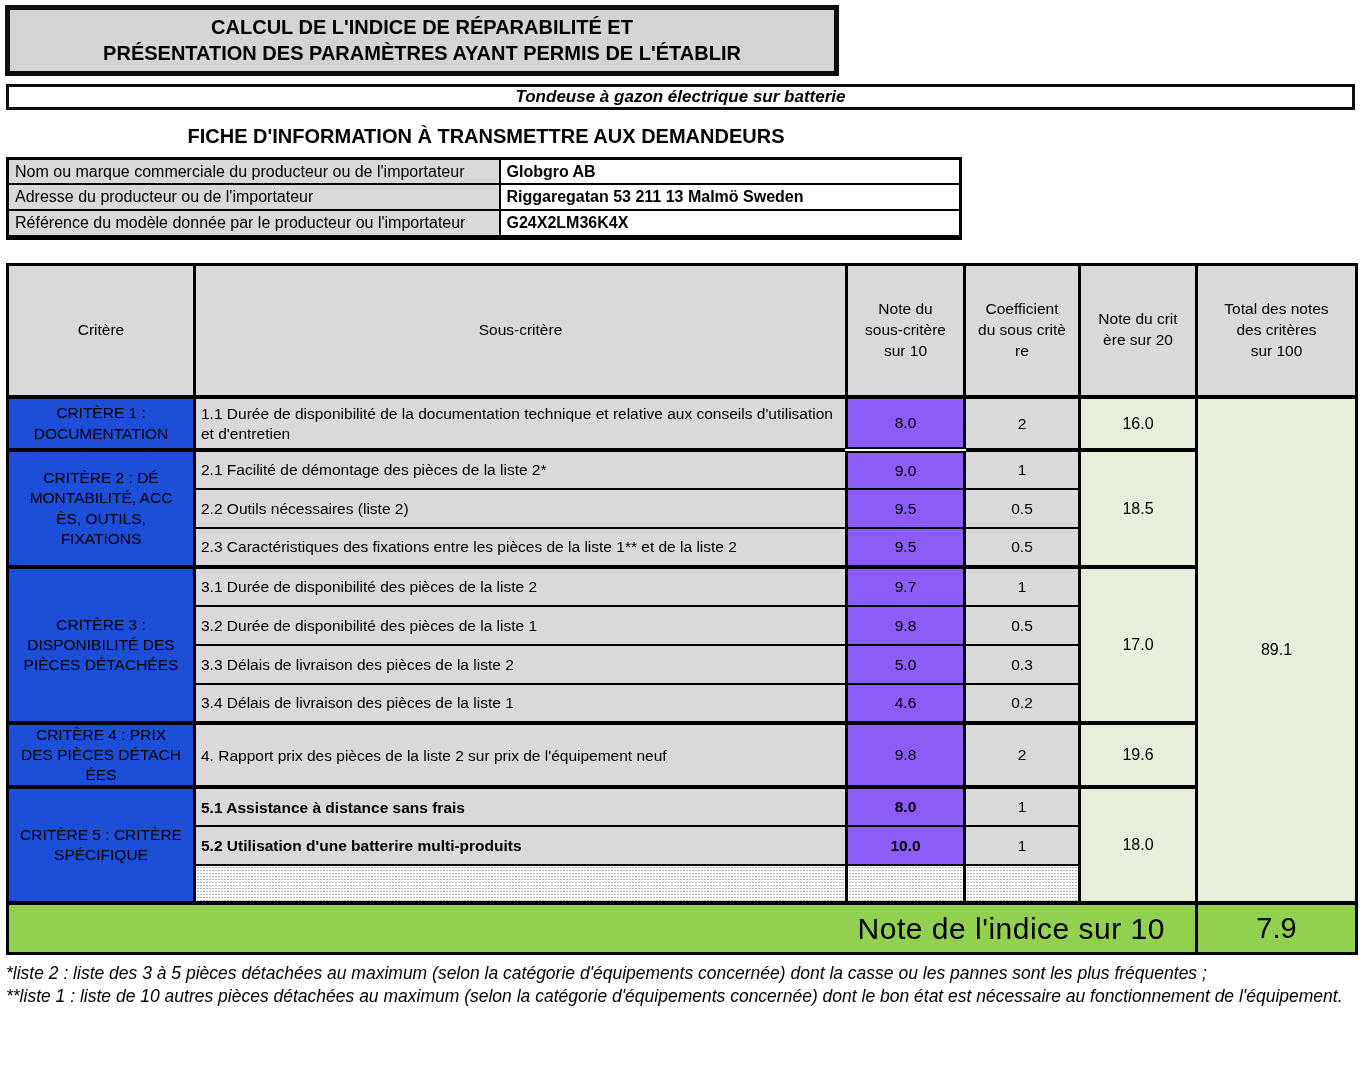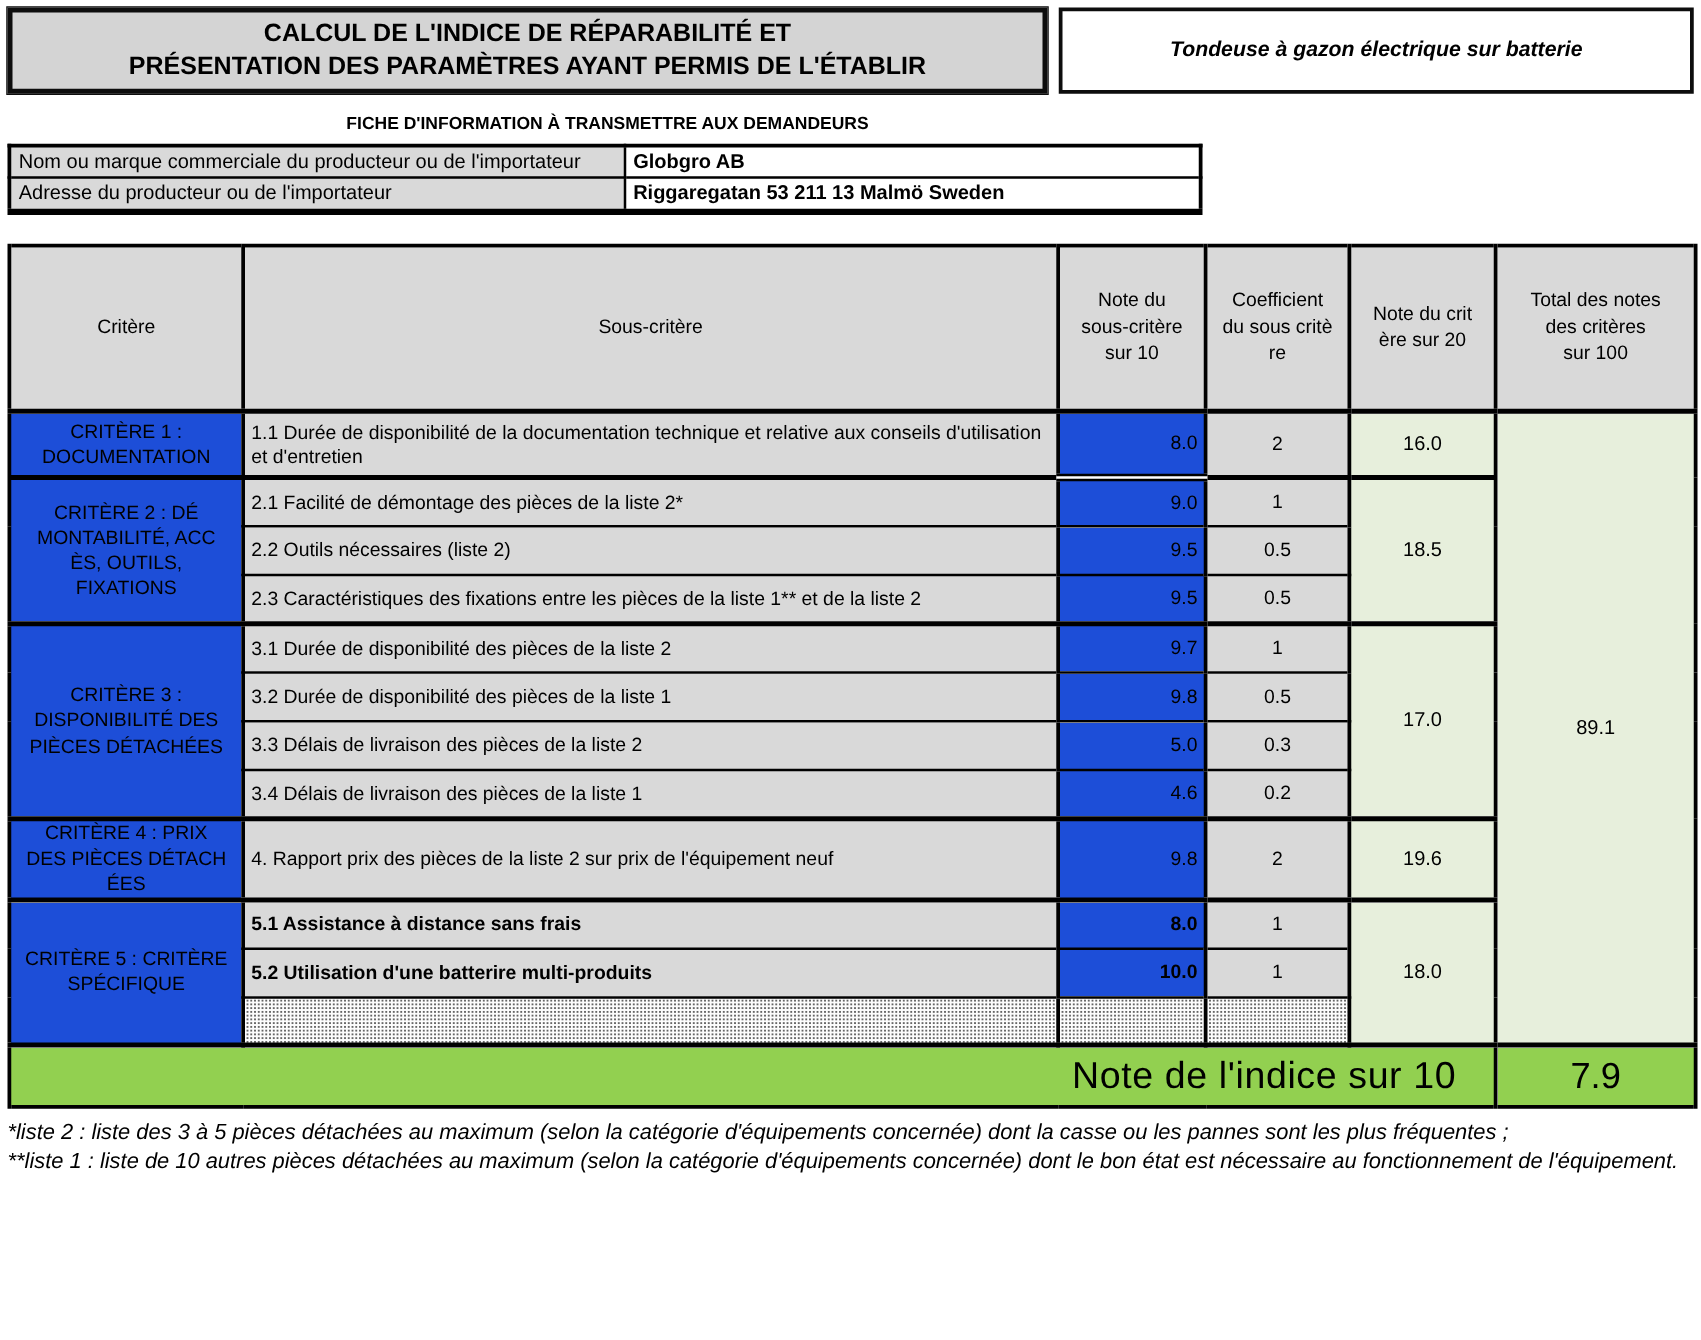--- a/index.html
+++ b/index.html
@@ -5,21 +5,21 @@
   * { box-sizing: border-box; }
   html, body { margin: 0; padding: 0; background: #fff; }
   body {
     width: 1361px; height: 1072px;
     font-family: "Liberation Sans", sans-serif;
     color: #000;
   }
   .page { padding: 6px 6px 0 6px; }
 
   
-  .top-header { display: flex; gap: 9px; align-items: stretch; }
+  .top-header { display: flex; gap: 9px; align-items: stretch; flex-direction: column; }
   .title-box {
     width: 832px;
     background: #d4d4d4;
     border: 4px solid #0d0d0d;
     outline: 1px solid #0d0d0d;
     text-align: center;
     font-weight: bold;
     font-size: 20px;
     line-height: 1.32;
     padding: 4px 8px;
@@ -27,21 +27,21 @@
   }
   .product-box {
     flex: 1;
     border: 3px solid #0d0d0d;
     display: flex; align-items: center; justify-content: center;
     font-style: italic; font-weight: bold; font-size: 17px;
   }
 
   
   .subtitle { width: 960px; text-align: center; margin-top: 15px; }
-  .subtitle .l1 { font-weight: bold; font-size: 14px; }
+  .subtitle .l1 { font-weight: bold; font-size: 20px; }
   .subtitle .l2 { font-weight: bold; font-size: 15px; margin-top: 3px; }
 
   
   .info-table {
     margin-top: 9px;
     border-collapse: collapse;
     width: 956px;
     border: 3px solid #000;
     border-bottom-width: 5px;
   }
@@ -79,21 +79,21 @@
     border-bottom-width: 4px;
     line-height: 1.35;
   }
   tr.gt > td { border-top-width: 4px; }
 
   td.crit {
     background: #1d4ed8; text-align: center;
     white-space: pre-line; line-height: 1.3; padding: 0 2px;
   }
   td.sub  { background: #d9d9d9; line-height: 1.25; }
-  td.note { background: #1d4ed8; text-align: right; }
+  td.note { background: #8b5cf6; text-align: center; }
   td.note.dbl { border-bottom: 6px double #000; }
   td.coef { background: #d9d9d9; text-align: center; }
   td.n20  { background: #e7efdc; text-align: center; font-size: 16px; }
   td.total{ background: #e7efdc; text-align: center; font-size: 16px; }
   .bold   { font-weight: bold; }
 
   td.hatch {
     background-color: #fdfdfd;
     background-image: radial-gradient(#666 0.8px, transparent 0.9px);
     background-size: 3px 3px;
@@ -146,20 +146,24 @@
 
   <table class="info-table">
     <tbody>
       <tr>
         <td class="info-label">Nom ou marque commerciale du producteur ou de l'importateur</td>
         <td class="info-value">Globgro AB</td>
       </tr>
       <tr>
         <td class="info-label">Adresse du producteur ou de l'importateur</td>
         <td class="info-value">Riggaregatan 53 211 13 Malmö Sweden</td>
+      </tr>
+      <tr>
+        <td class="info-label">Référence du modèle donnée par le producteur ou l'importateur</td>
+        <td class="info-value">G24X2LM36K4X</td>
       </tr>
     </tbody>
   </table>
 
   <table class="crit-table">
     <colgroup>
       <col style="width:187px">
         <col style="width:652px">
         <col style="width:118px">
       <col style="width:115px">

